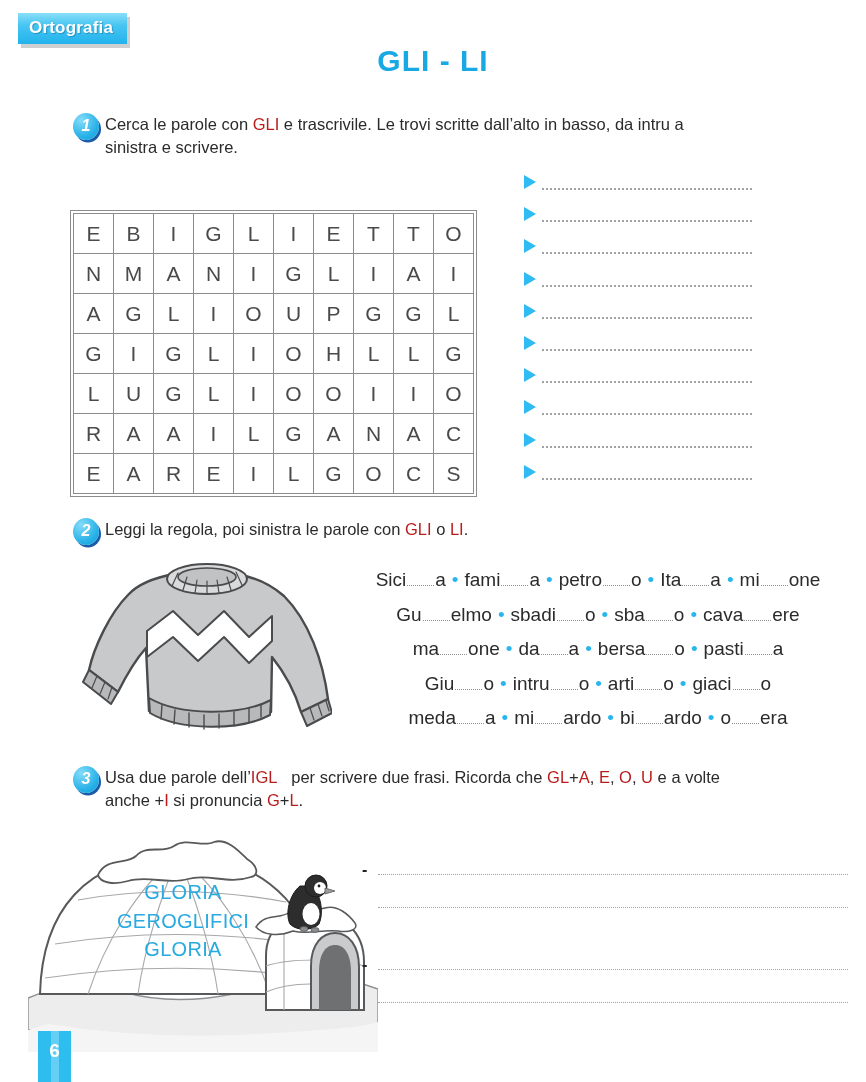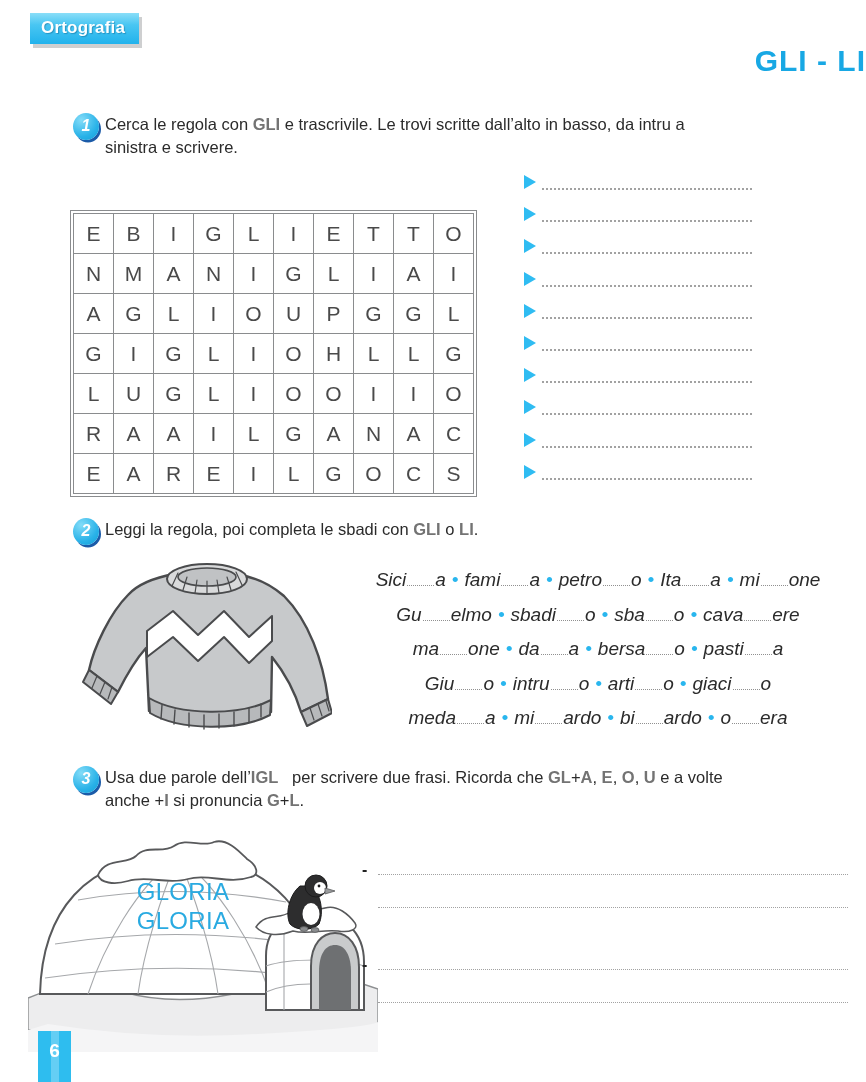--- a/index.html
+++ b/index.html
@@ -5,31 +5,31 @@
   html,body { margin:0; padding:0; }
   body {
     width:866px; height:1082px; position:relative; background:#ffffff;
     font-family:"Liberation Sans", sans-serif; color:#2b2b2b; overflow:hidden;
   }
   .banner {
     position:absolute; left:18px; top:13px;
     background:linear-gradient(180deg,#8adef8 0%,#49c6f2 38%,#21b2ec 100%);
     color:#fff; font-weight:bold; font-size:17px; padding:5px 14px 6px 11px;
     box-shadow:3px 4px 0 rgba(165,167,169,.55);
-    text-shadow:1px 1px 1px rgba(0,70,110,.35); letter-spacing:.2px;margin-left:12px;
+    text-shadow:1px 1px 1px rgba(0,70,110,.35); letter-spacing:.2px;
   }
   .title {
-    position:absolute; left:0; right:0; top:44px; text-align:right;
+    position:absolute; left:0; right:0; top:44px; text-align:center;
     color:#18a8e4; font-size:30px; font-weight:bold; letter-spacing:1px;
   }
   .instr { position:absolute; font-size:16.5px; line-height:1.4; }
   #ex1-instr { left:105px; top:113px; width:710px; }
   #ex2-instr { left:105px; top:518px; width:710px; }
   #ex3-instr { left:105px; top:766px; width:715px; }
-  .accent { color:#737373; font-weight:bold; }
+  .accent { color:#b91c1c; font-weight:normal; }
   .badge {
     position:absolute; left:-32px; top:0; width:26px; height:27px;
     background:radial-gradient(circle at 32% 26%, #83dcf8, #29b2e8 62%, #149fd8);
     border-radius:50%; box-shadow:2px 2.5px 0 #1b5ba8;
     color:#fff; font-weight:bold; font-style:italic; font-size:16px;
     display:flex; align-items:center; justify-content:center;
   }
   .grid-wrap { position:absolute; left:70px; top:210px; border:1.3px solid #8a8c8e; padding:2px; background:#fff; }
   table.ws { border-collapse:collapse; }
   table.ws td {
@@ -39,27 +39,27 @@
   .answers { position:absolute; left:524px; top:172px; }
   .ans-row { display:flex; align-items:flex-end; height:18px; margin-bottom:14.2px; }
   .tri {
     width:0; height:0; border-left:12px solid #2fbcf2;
     border-top:7px solid transparent; border-bottom:7px solid transparent;
     margin-right:6px; margin-bottom:1px;
   }
   .dotline { width:210px; border-bottom:2px dotted #a2a2a2; height:0; }
   .sweater { position:absolute; left:80px; top:551px; }
   .word-lines { position:absolute; left:336px; top:569px; width:524px; font-size:19px; }
-  .word-line { height:34.5px; text-align:center; white-space:nowrap;font-style:italic; }
+  .word-line { height:34.5px; text-align:center; white-space:nowrap; }
   .bullet { color:#29b6ee; margin:0 6px; font-size:19px; }
   .dots-blank { display:inline-block; width:27px; height:13px; border-bottom:1.7px dotted #909090; margin:0 1px; }
   .igloo { position:absolute; left:28px; top:826px; width:350px; height:230px; }
   .igloo-words {
     position:absolute; left:55px; top:52px; width:200px; text-align:center;
-    color:#29aae1; font-size:24px; line-height:28.5px; letter-spacing:.3px;
+    color:#29aae1; font-size:20px; line-height:28.5px; letter-spacing:.3px;
   }
   .sentences { position:absolute; left:362px; top:860px; width:486px; }
   .ans-group { margin-bottom:47px; }
   .sl-row { display:flex; align-items:flex-end; height:15px; margin-bottom:18px; }
   .sl-row:last-child { margin-bottom:0; }
   .sl-row.indent { padding-left:16px; }
   .dash { font-weight:bold; width:16px; font-size:16px; line-height:11px; color:#222; }
   .sentence-dotline { flex:1; border-bottom:1.8px dotted #a2a2a2; height:0; }
   .page-num {
     position:absolute; left:38px; top:1031px; width:33px; height:51px; box-sizing:border-box;
@@ -69,21 +69,21 @@
 </style>
 </head>
 <body>
 
 <div class="banner">Ortografia</div>
 
 <div class="title">GLI - LI</div>
 
 <div class="instr" id="ex1-instr">
   <span class="badge">1</span>
-<span>Cerca le regola con </span><span class="accent">GLI</span><span> e trascrivile. Le trovi scritte dall’alto in basso, da intru a</span><br><span>sinistra e scrivere.</span></div>
+<span>Cerca le parole con </span><span class="accent">GLI</span><span> e trascrivile. Le trovi scritte dall’alto in basso, da intru a</span><br><span>sinistra e scrivere.</span></div>
 
 <div class="grid-wrap">
   <table class="ws">
       <tbody>
         <tr>
           <td>E</td>
           <td>B</td>
           <td>I</td>
           <td>G</td>
           <td>L</td>
@@ -207,21 +207,21 @@
       <span class="dotline"></span>
     </div>
     <div class="ans-row">
       <span class="tri"></span>
       <span class="dotline"></span>
     </div>
   </div>
 
 <div class="instr" id="ex2-instr">
   <span class="badge">2</span>
-<span>Leggi la regola, poi completa le sbadi con </span><span class="accent">GLI</span><span> o </span><span class="accent">LI</span><span>.</span></div>
+<span>Leggi la regola, poi sinistra le parole con </span><span class="accent">GLI</span><span> o </span><span class="accent">LI</span><span>.</span></div>
 
 <svg class="sweater" width="252" height="198" viewBox="0 0 252 198">
   <g stroke="#4a4b4d" stroke-width="2.4" stroke-linejoin="round" stroke-linecap="round">
 
     <path d="M95,23 C72,27 56,35 48,44 C30,62 14,96 9,119 L38,141
              C48,121 57,107 66,97 L69,160 C100,174 160,174 191,161 L192,106
              C204,121 215,141 221,161 L248,148 C243,110 229,70 204,45
              C189,32 174,26 159,24 C138,19 114,19 95,23 Z" fill="#c7c9cb"></path>
 
     <path d="M67,80 L93,60 L118,84 L144,60 L169,86 L192,65 L192,90
@@ -294,20 +294,21 @@
       <circle cx="288" cy="60" r="11" fill="#2d2d2e" stroke="#1c1c1d" stroke-width="1"></circle>
       <circle cx="292" cy="62" r="6" fill="#ffffff"></circle>
       <circle cx="291" cy="60" r="1.4" fill="#1c1c1d"></circle>
       <path d="M297,62 L307,65 L297,68 Z" fill="#9a9c9e" stroke="#58595b" stroke-width="0.8"></path>
       <ellipse cx="276" cy="103" rx="4" ry="2.4" fill="#8b8d8f" stroke="#58595b" stroke-width="0.8"></ellipse>
       <ellipse cx="287" cy="104" rx="4" ry="2.4" fill="#8b8d8f" stroke="#58595b" stroke-width="0.8"></ellipse>
     </g>
   </svg>
   <div class="igloo-words">
       <div>GLORIA</div>
+      <div>GEROGLIFICI</div>
       <div>GLORIA</div>
     </div>
 </div>
 
 <div class="sentences">
     <div class="ans-group">
       <div class="sl-row">
         <span class="dash">-</span>
         <span class="sentence-dotline"></span>
       </div>

